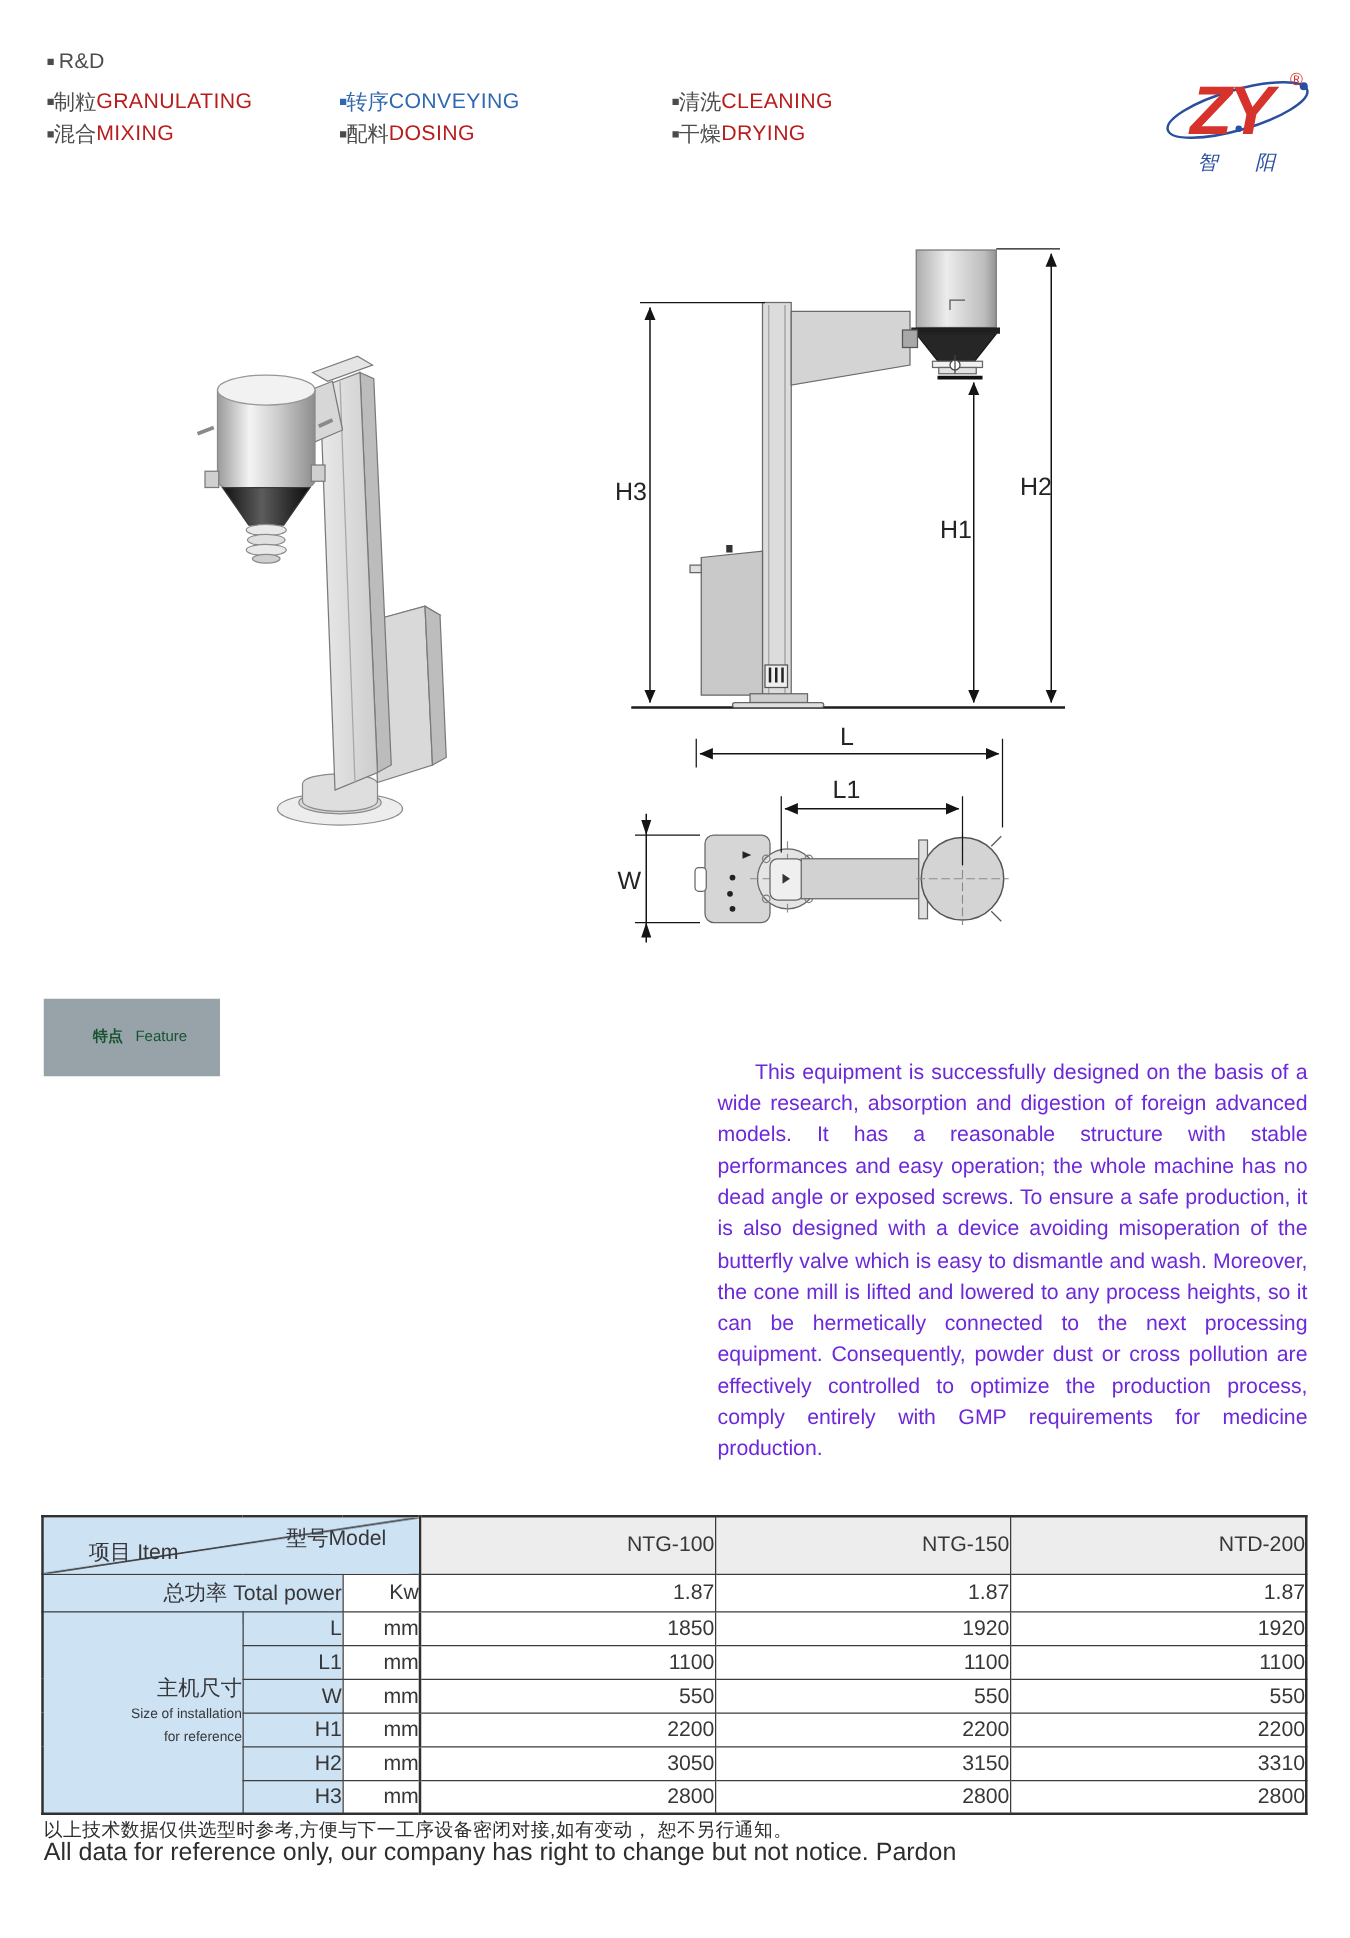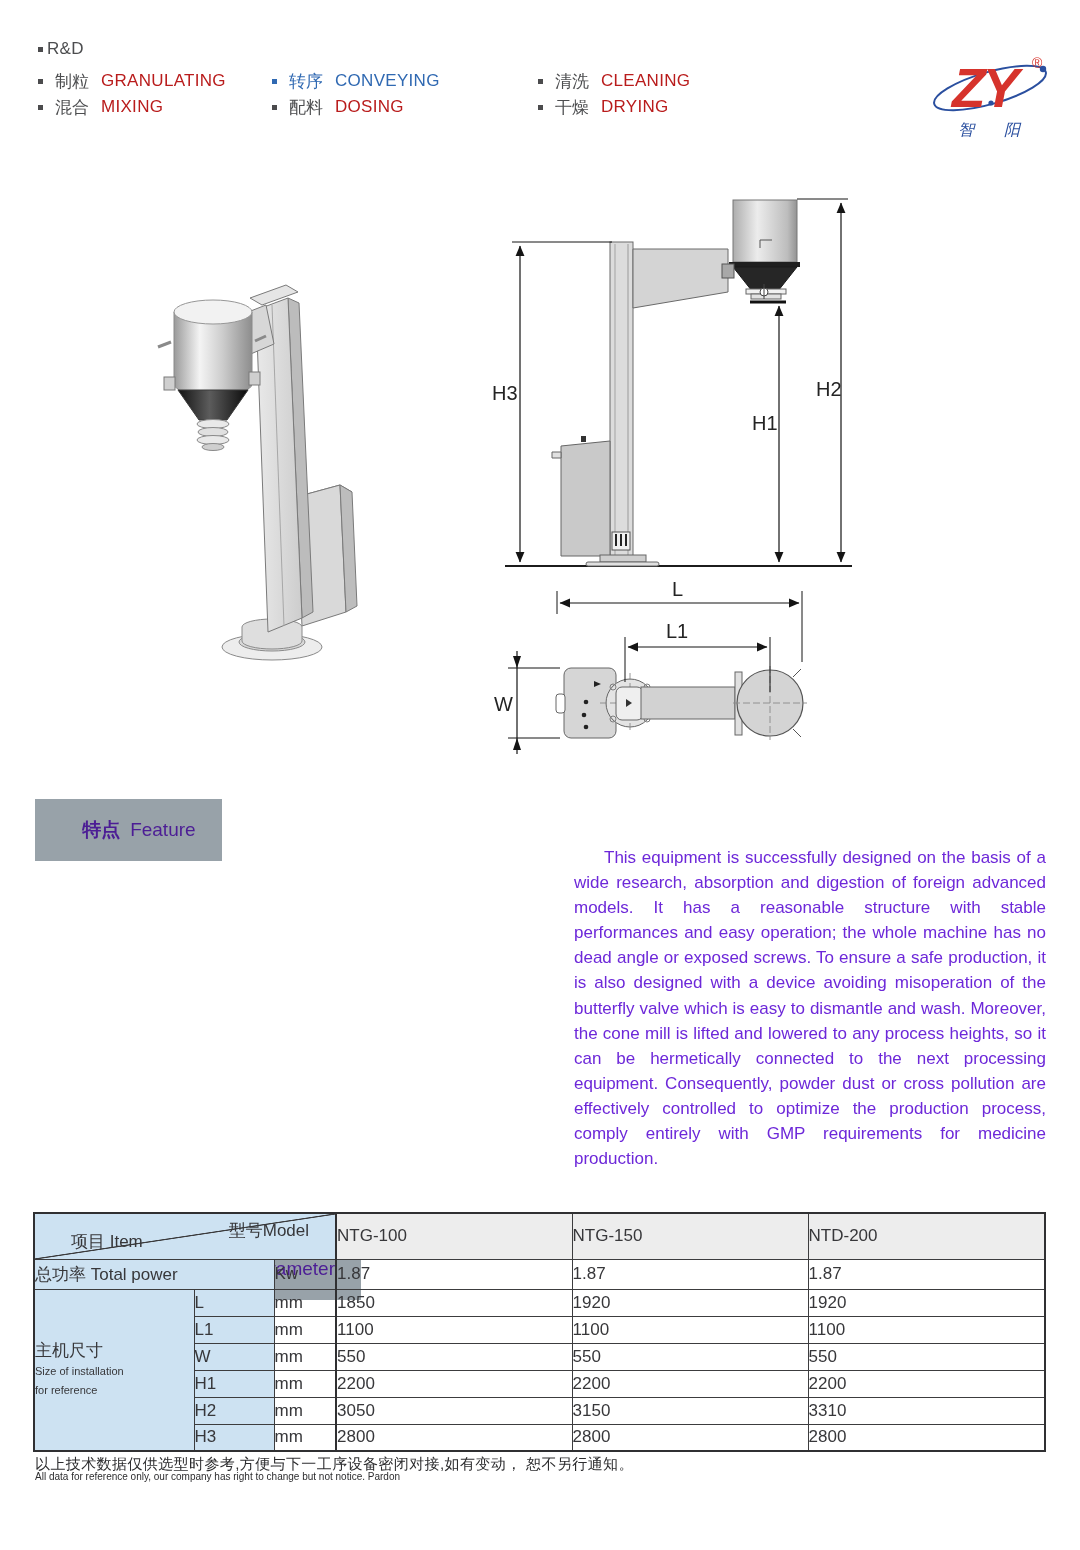--- a/index.html
+++ b/index.html
@@ -1,60 +1,60 @@
 <!DOCTYPE html>
 <html><head>
 <meta charset="utf-8">
 <style>
   html,body{margin:0;padding:0;background:#fff;}
   .page{position:relative;width:1080px;height:1550px;background:#fff;overflow:hidden;
         font-family:"Liberation Sans",sans-serif;}
 
   
-  .cat-item{position:absolute;display:flex;align-items:center;gap:12px;font-size:17px;height:18px;}
+  .cat-item{position:absolute;display:flex;align-items:center;gap:0;font-size:17px;height:18px;}
   .cat-item .sq{width:5px;height:5px;background:#4b4b4d;flex:none;}
   .cat-item .zh{color:#4c4d4f;}
   .cat-item .zh:empty{display:none;}
   .cat-item .en{color:#b91c1c;letter-spacing:.3px;}
   .cat-item.tight{gap:4px;}
   .cat-item.active .zh,.cat-item.active .en{color:#3069b2;}
   .cat-item.active .sq{background:#3069b2;}
 
   .logo{position:absolute;left:928px;top:48px;width:130px;height:96px;}
 
   .drawlayer{position:absolute;left:0;top:0;z-index:0;}
 
   
-  .sec-bar{position:absolute;background:#98a2a9;color:#4c1d95;padding:2px 26px 3px 26px;
-           font-size:19px;line-height:19px;white-space:pre;}
+  .sec-bar{position:absolute;background:#98a2a9;color:#14532d;padding:2px 26px 3px 26px;
+           font-size:12px;line-height:19px;white-space:pre;}
   .sec-bar b{font-weight:700;margin-right:10px;}
 
   .para-zh{position:absolute;left:35px;top:826px;width:489px;font-size:17px;line-height:26.8px;
            color:#3e3e40;text-align:justify;text-indent:2em;letter-spacing:.6px;}
   .para-en{position:absolute;left:574px;top:828px;width:472px;font-size:17px;line-height:25.1px;
            color:#6d28d9;text-align:justify;text-indent:30px;}
 
   
   .param-table{position:absolute;left:33px;top:1212px;width:1011px;border-collapse:collapse;
                table-layout:fixed;font-size:17px;color:#37373a;}
-  .param-table td{border:1px solid #3c3c3e;text-align:left;vertical-align:middle;padding:0;}
+  .param-table td{border:1px solid #3c3c3e;text-align:right;vertical-align:middle;padding:0;}
   .param-table{border:2px solid #303032;}
   .blue{background:#cde2f2;}
   .grayhead{background:#ededed;}
   .thick-r{border-right-width:2px !important;border-right-color:#303032 !important;}
   .diag{position:relative;background-color:#cde2f2;
         background-image:linear-gradient(to bottom right,rgba(0,0,0,0) calc(50% - 1px),
           #3c3c3e calc(50% - .3px),#3c3c3e calc(50% + .3px),rgba(0,0,0,0) calc(50% + 1px));}
   .diag .corner-item{position:absolute;left:36px;bottom:6px;}
   .diag .corner-model{position:absolute;right:26px;top:5px;}
   .size-label .l1{font-size:17px;line-height:22px;}
   .size-label .l2{font-size:11px;line-height:19px;}
 
   .footer-zh{position:absolute;left:35px;top:1455px;font-size:15px;color:#2d2d2f;letter-spacing:.4px;}
-  .footer-en{position:absolute;left:35px;top:1471px;font-size:10px;color:#2d2d2f;}
+  .footer-en{position:absolute;left:35px;top:1471px;font-size:20px;color:#2d2d2f;}
 </style>
 </head>
 <body>
 
 <div class="page">
 
   <svg class="drawlayer" width="1080" height="1550" viewBox="0 0 1080 1550">
     <defs>
       <marker id="ah" viewBox="0 0 10 10" refX="8.6" refY="5" markerWidth="10" markerHeight="10" orient="auto-start-reverse">
           <path d="M0 1.2 L9 5 L0 8.8 z" fill="#141414"></path>

